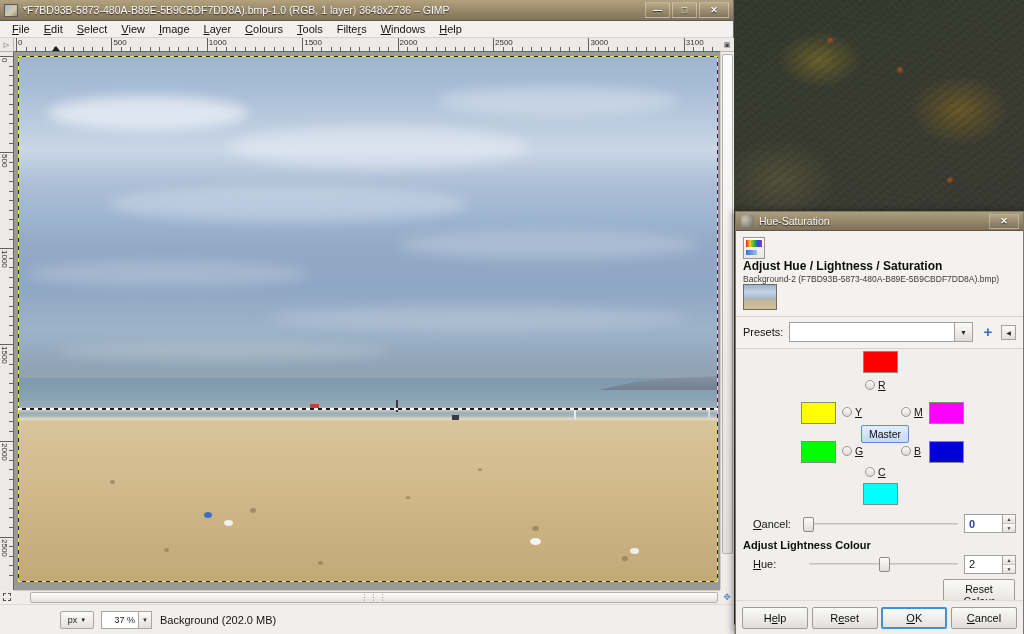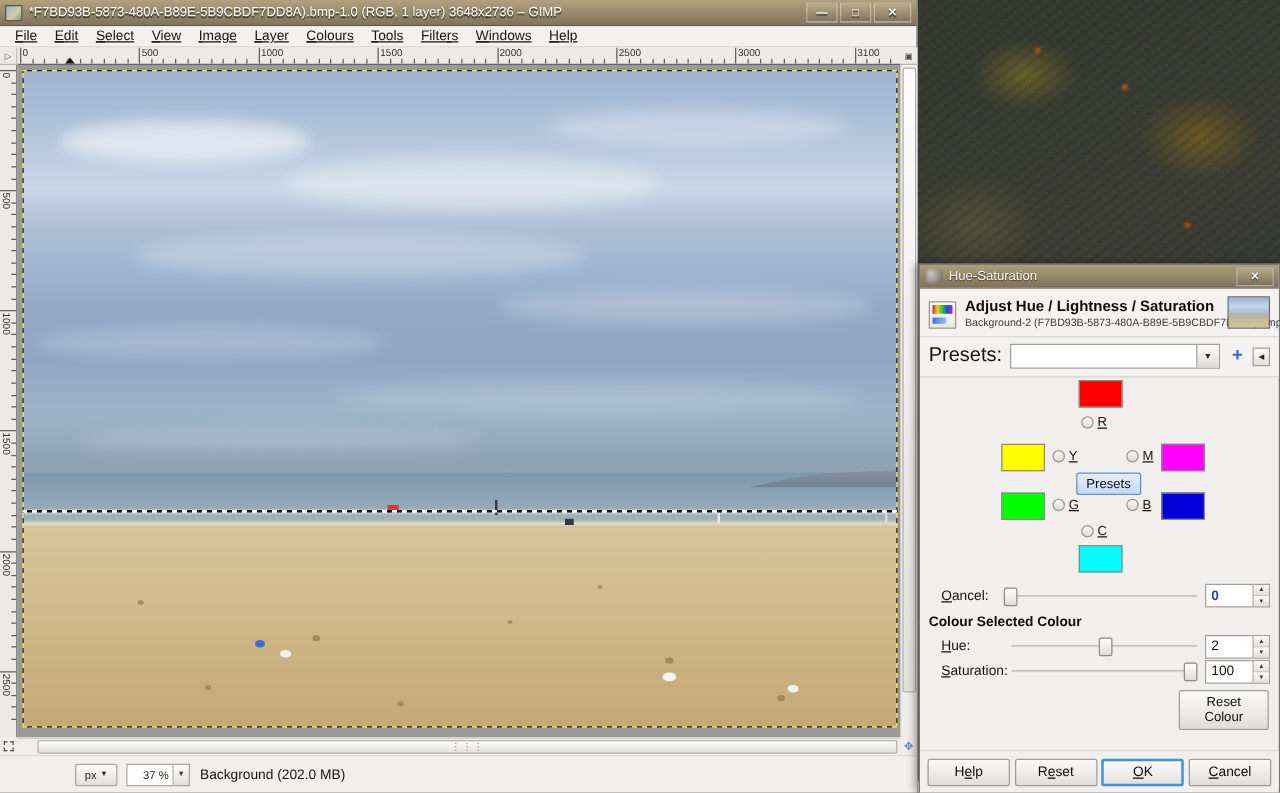--- a/index.html
+++ b/index.html
@@ -81,21 +81,21 @@
 
   
   .menubar {
     height: 17px;
     background: #f2f1ef;
     display: flex; align-items: center;
     padding-left: 5px;
     border-bottom: 1px solid #d8d5d0;
   }
   .menu-item {
-    padding: 1px 7px; font-size: 11px; color: #14130f; text-decoration: underline;
+    padding: 1px 7px; font-size: 11px; color: #14130f;
   }
   .menu-item u { text-decoration: underline; }
 
   
   .ruler-corner {
     position: absolute; left: 0; top: 38px;
     width: 14px; height: 14px;
     background: #eceae6; border-right: 1px solid #b9b5af; border-bottom: 1px solid #b9b5af;
     display: flex; align-items: center; justify-content: center;
   }
@@ -309,24 +309,25 @@
     width: 30px; height: 15px; margin-right: 4px;
     background: linear-gradient(180deg, rgba(215,200,170,.3), rgba(120,105,80,.3));
     border: 1px solid rgba(255,255,255,.3);
     display: flex; align-items: center; justify-content: center;
     color: #fff; font-size: 9px; font-weight: bold;
     text-shadow: 0 1px 1px rgba(0,0,0,.7);
   }
   .dlg-body { padding: 0; position: relative; height: 403px; }
 
   .dlg-header-row {
-    display: flex; align-items: flex-end;
+    display: flex; align-items: flex-start;
     padding: 6px 7px 6px 7px;
     border-bottom: 1px solid #d6d3cd;
     background: #f3f2f0;
+    flex-direction: column;
   }
   .hdr-icon {
     width: 22px; height: 22px; margin-right: 7px; flex: none;
     background: linear-gradient(180deg,#fefefe,#e8e6e2);
     border: 1px solid #9b978f;
     position: relative; overflow: hidden;
   }
   .hdr-icon::before {
     content:''; position:absolute; left:2px; top:2px; right:2px; height:7px;
     background: linear-gradient(90deg,#e02020,#f0d020,#30c030,#2050e0,#c020c0);
@@ -343,21 +344,21 @@
     border: 1px solid #6f6b64;
     background: linear-gradient(180deg,#9bb3cf 0%,#c6d5e6 30%,#a8bcd2 52%,#b9b49c 58%,#d4c198 100%);
   }
 
   .presets-row {
     display: flex; align-items: center;
     padding: 5px 7px 6px 7px;
     border-bottom: 1px solid #d6d3cd;
     background: #f3f2f0;
   }
-  .presets-label { font-size: 16px; color: #14130f; margin-right: 6px; text-align: center; }
+  .presets-label { font-size: 11px; color: #14130f; margin-right: 6px; text-align: center; }
   .presets-combo {
     flex: 1; height: 20px; display: flex;
     background: #fff; border: 1px solid #a4a09a;
   }
   .presets-input {
     flex: 1; border: none; outline: none; background: transparent;
     font-family: "Liberation Sans", sans-serif; font-size: 11px;
     padding-left: 4px; color: #14130f;
   }
   .combo-arrow {
@@ -788,21 +789,21 @@
         <span class="radio-lbl"><u id="lbl-Y">Y</u></span>
       </div>
 
       <div class="radio-wrap" style="left:165px; top:57px;">
         <span class="radio"></span>
         <span class="radio-lbl"><u id="lbl-M">M</u></span>
       </div>
       <div class="swatch" style="left: 193px; top: 53px; background: rgb(255, 0, 255);" id="sw-M"></div>
 
       <div class="master-btn" style="left:125px; top:76px;">
-        <span>Presets</span>
+        <span>Master</span>
       </div>
 
       <div class="swatch" style="left: 65px; top: 92px; background: rgb(0, 255, 0);" id="sw-G"></div>
       <div class="radio-wrap" style="left:106px; top:96px;">
         <span class="radio"></span>
         <span class="radio-lbl"><u id="lbl-G">G</u></span>
       </div>
 
       <div class="radio-wrap" style="left:165px; top:96px;">
         <span class="radio"></span>
@@ -824,49 +825,36 @@
       </div>
       <div class="spin">
         <input class="spin-input overlap-spin-input" type="text" value="0" style="">
         <div class="spin-btns">
           <div class="spin-up">▲</div>
           <div class="spin-dn">▼</div>
         </div>
       </div>
     </div>
 
-    <div class="section-label" style="padding-top:8px;">Colour Selected Colour</div>
+    <div class="section-label" style="padding-top:8px;">Adjust Lightness Colour</div>
 
     <div id="sliders-host">
         <div class="slider-row">
           <div class="slider-label"><u>H</u>ue:</div>
           <div class="slider-track">
             <div class="slider-handle" style="left: calc(51% - 5.61px);"></div>
           </div>
           <div class="spin">
             <input type="text" class="spin-input" value="2" style="">
             <div class="spin-btns">
               <div class="spin-up">▲</div>
               <div class="spin-dn">▼</div>
             </div>
           </div>
         </div>
-        <div class="slider-row">
-          <div class="slider-label"><u>S</u>aturation:</div>
-          <div class="slider-track">
-            <div class="slider-handle" style="left: calc(100% - 11px);"></div>
-          </div>
-          <div class="spin">
-            <input type="text" class="spin-input" value="100" style="">
-            <div class="spin-btns">
-              <div class="spin-up">▲</div>
-              <div class="spin-dn">▼</div>
-            </div>
-          </div>
-        </div>
       </div>
 
     <div class="reset-colour-btn" style="position:relative; right:auto; top:auto; margin:5px 8px 0 auto; width:72px; text-align:center;">
       <span>Reset Colour</span>
     </div>
 
     <div class="dlg-footer" id="dlg-footer">
         <div class="dlg-btn">H<u>e</u>lp</div>
         <div class="dlg-btn">R<u>e</u>set</div>
         <div class="dlg-btn focused"><u>O</u>K</div>

